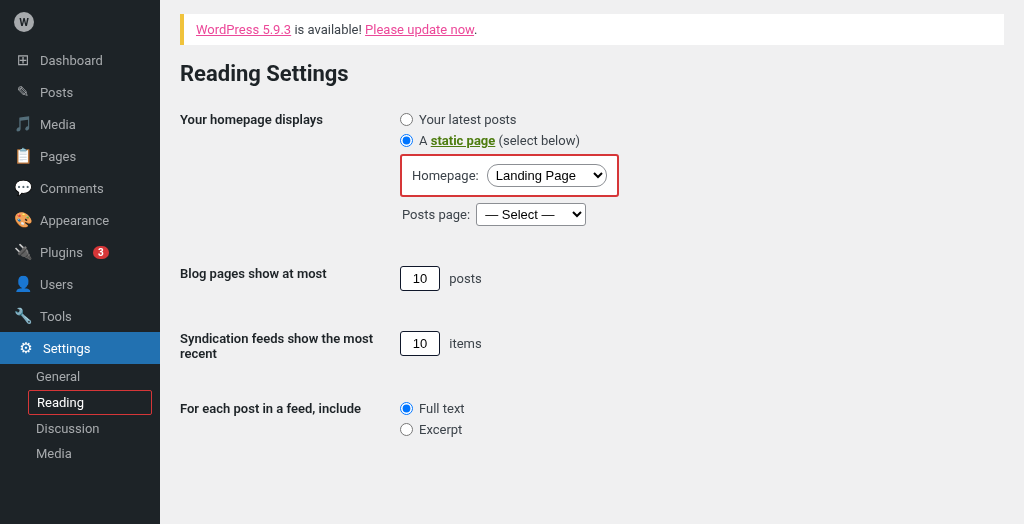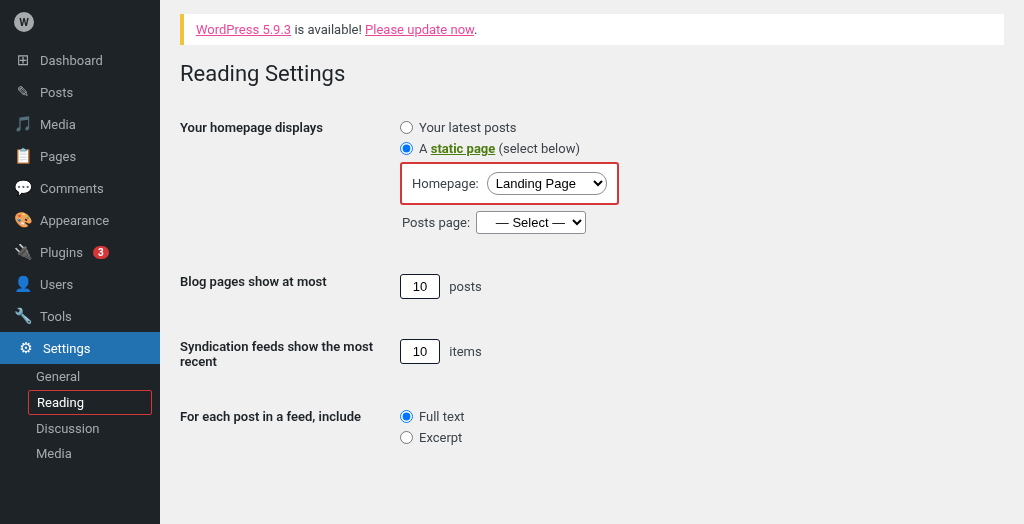--- a/index.html
+++ b/index.html
@@ -92,23 +92,23 @@
     .notice-bar a { color: #ec4899; text-decoration: underline; }
 
     
     .content {
       flex: 1;
       padding: 16px 20px;
       overflow-y: auto;
     }
     .page-title {
       font-size: 22px;
-      font-weight: 400;
+      font-weight: 700;
       color: #1d2327;
-      margin-bottom: 24px;
+      margin-bottom: 16px;
     }
 
     
     .form-table {
       width: 100%;
       border-collapse: collapse;
     }
     .form-table tr > th {
       width: 220px;
       padding: 10px 10px 10px 0;
@@ -157,21 +157,20 @@
       padding-left: 2px;
     }
     .posts-page-row label { font-size: 13px; color: #3c434a; }
     .posts-page-row select {
       font-size: 13px;
       padding: 2px 4px;
       border: 1px solid #8c8f94;
       border-radius: 3px;
       background: #fff;
       min-width: 110px;
-      text-align: right;
     }
 
     .text-input {
       width: 40px;
       padding: 4px 6px;
       font-size: 13px;
       border: 1px solid #0f172a;
       border-radius: 3px;
       text-align: center;
     }

